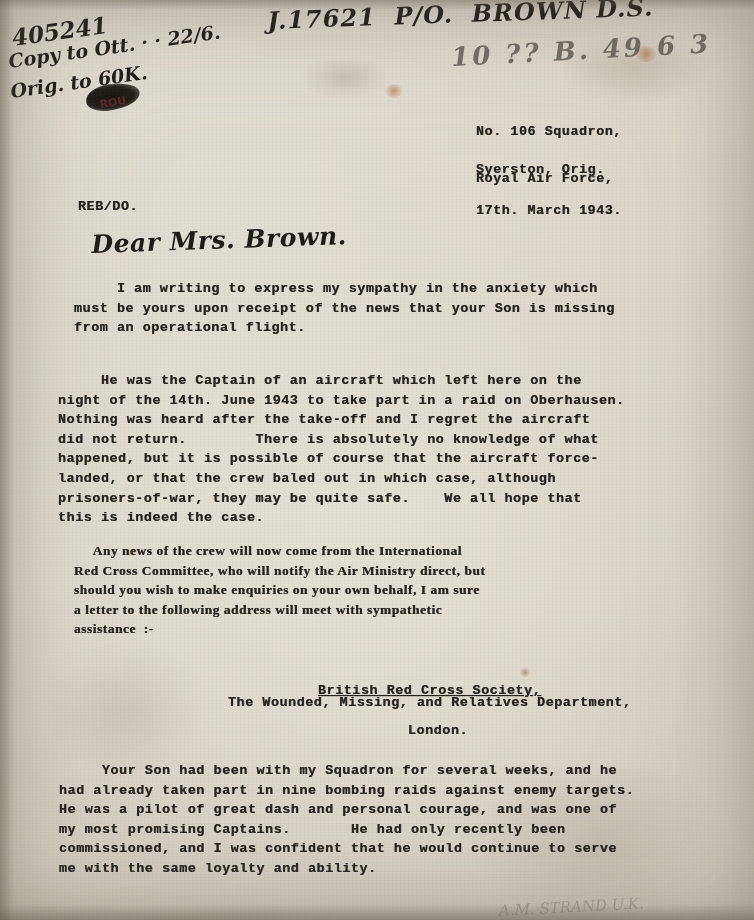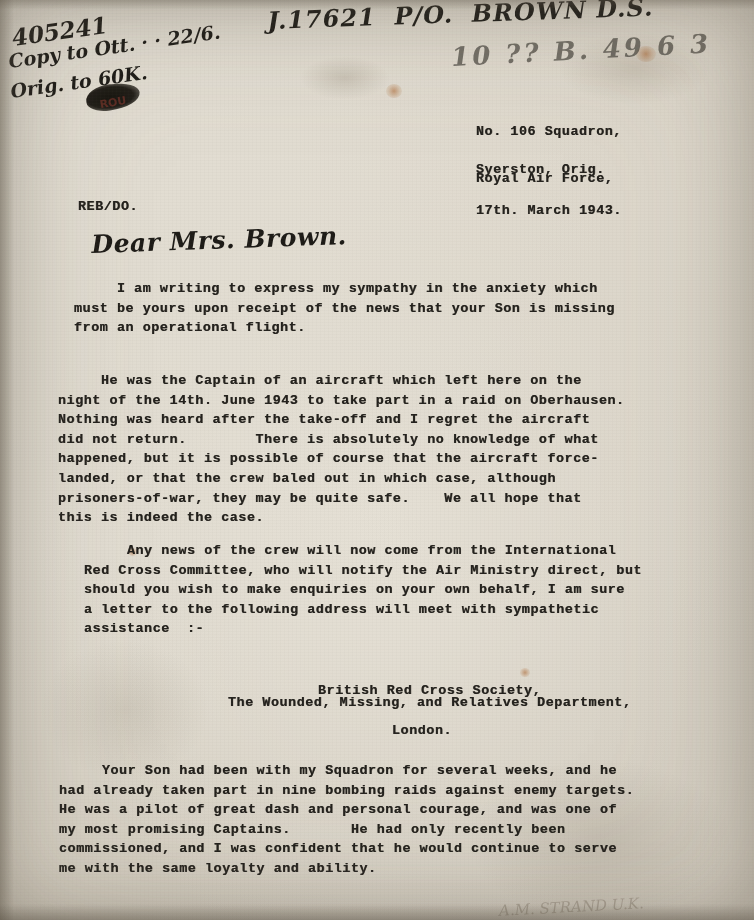--- a/index.html
+++ b/index.html
@@ -172,29 +172,29 @@
 
   <div class="typed" style="left:58px; top:371px;">     He was the Captain of an aircraft which left here on the
 night of the 14th. June 1943 to take part in a raid on Oberhausen.
 Nothing was heard after the take-off and I regret the aircraft
 did not return.        There is absolutely no knowledge of what
 happened, but it is possible of course that the aircraft force-
 landed, or that the crew baled out in which case, although
 prisoners-of-war, they may be quite safe.    We all hope that
 this is indeed the case.</div>
 
-  <div class="typed" style="left:84px; top:541px;">     Any news of the crew will now come from the International
+  <div class="typed" style="left:74px; top:541px;font-family:Liberation Serif, serif;">     Any news of the crew will now come from the International
 Red Cross Committee, who will notify the Air Ministry direct, but
 should you wish to make enquiries on your own behalf, I am sure
 a letter to the following address will meet with sympathetic
 assistance  :-</div>
 
   <div class="typed" style="left:228px; top:661px;margin-top:32px;">The Wounded, Missing, and Relatives Department,</div>
-  <div class="typed" style="left:318px; top:681px;">British Red Cross Society,</div>
-  <div class="typed" style="left:392px; top:721px;">London.</div>
+  <div class="typed" style="left:318px; top:681px;text-decoration:underline;">British Red Cross Society,</div>
+  <div class="typed" style="left:408px; top:721px;">London.</div>
 
   <div class="typed" style="left:59px; top:761px;">     Your Son had been with my Squadron for several weeks, and he
 had already taken part in nine bombing raids against enemy targets.
 He was a pilot of great dash and personal courage, and was one of
 my most promising Captains.       He had only recently been
 commissioned, and I was confident that he would continue to serve
 me with the same loyalty and ability.</div>
 
   <div id="bottom-faint">A.M. STRAND U.K.</div>
 

